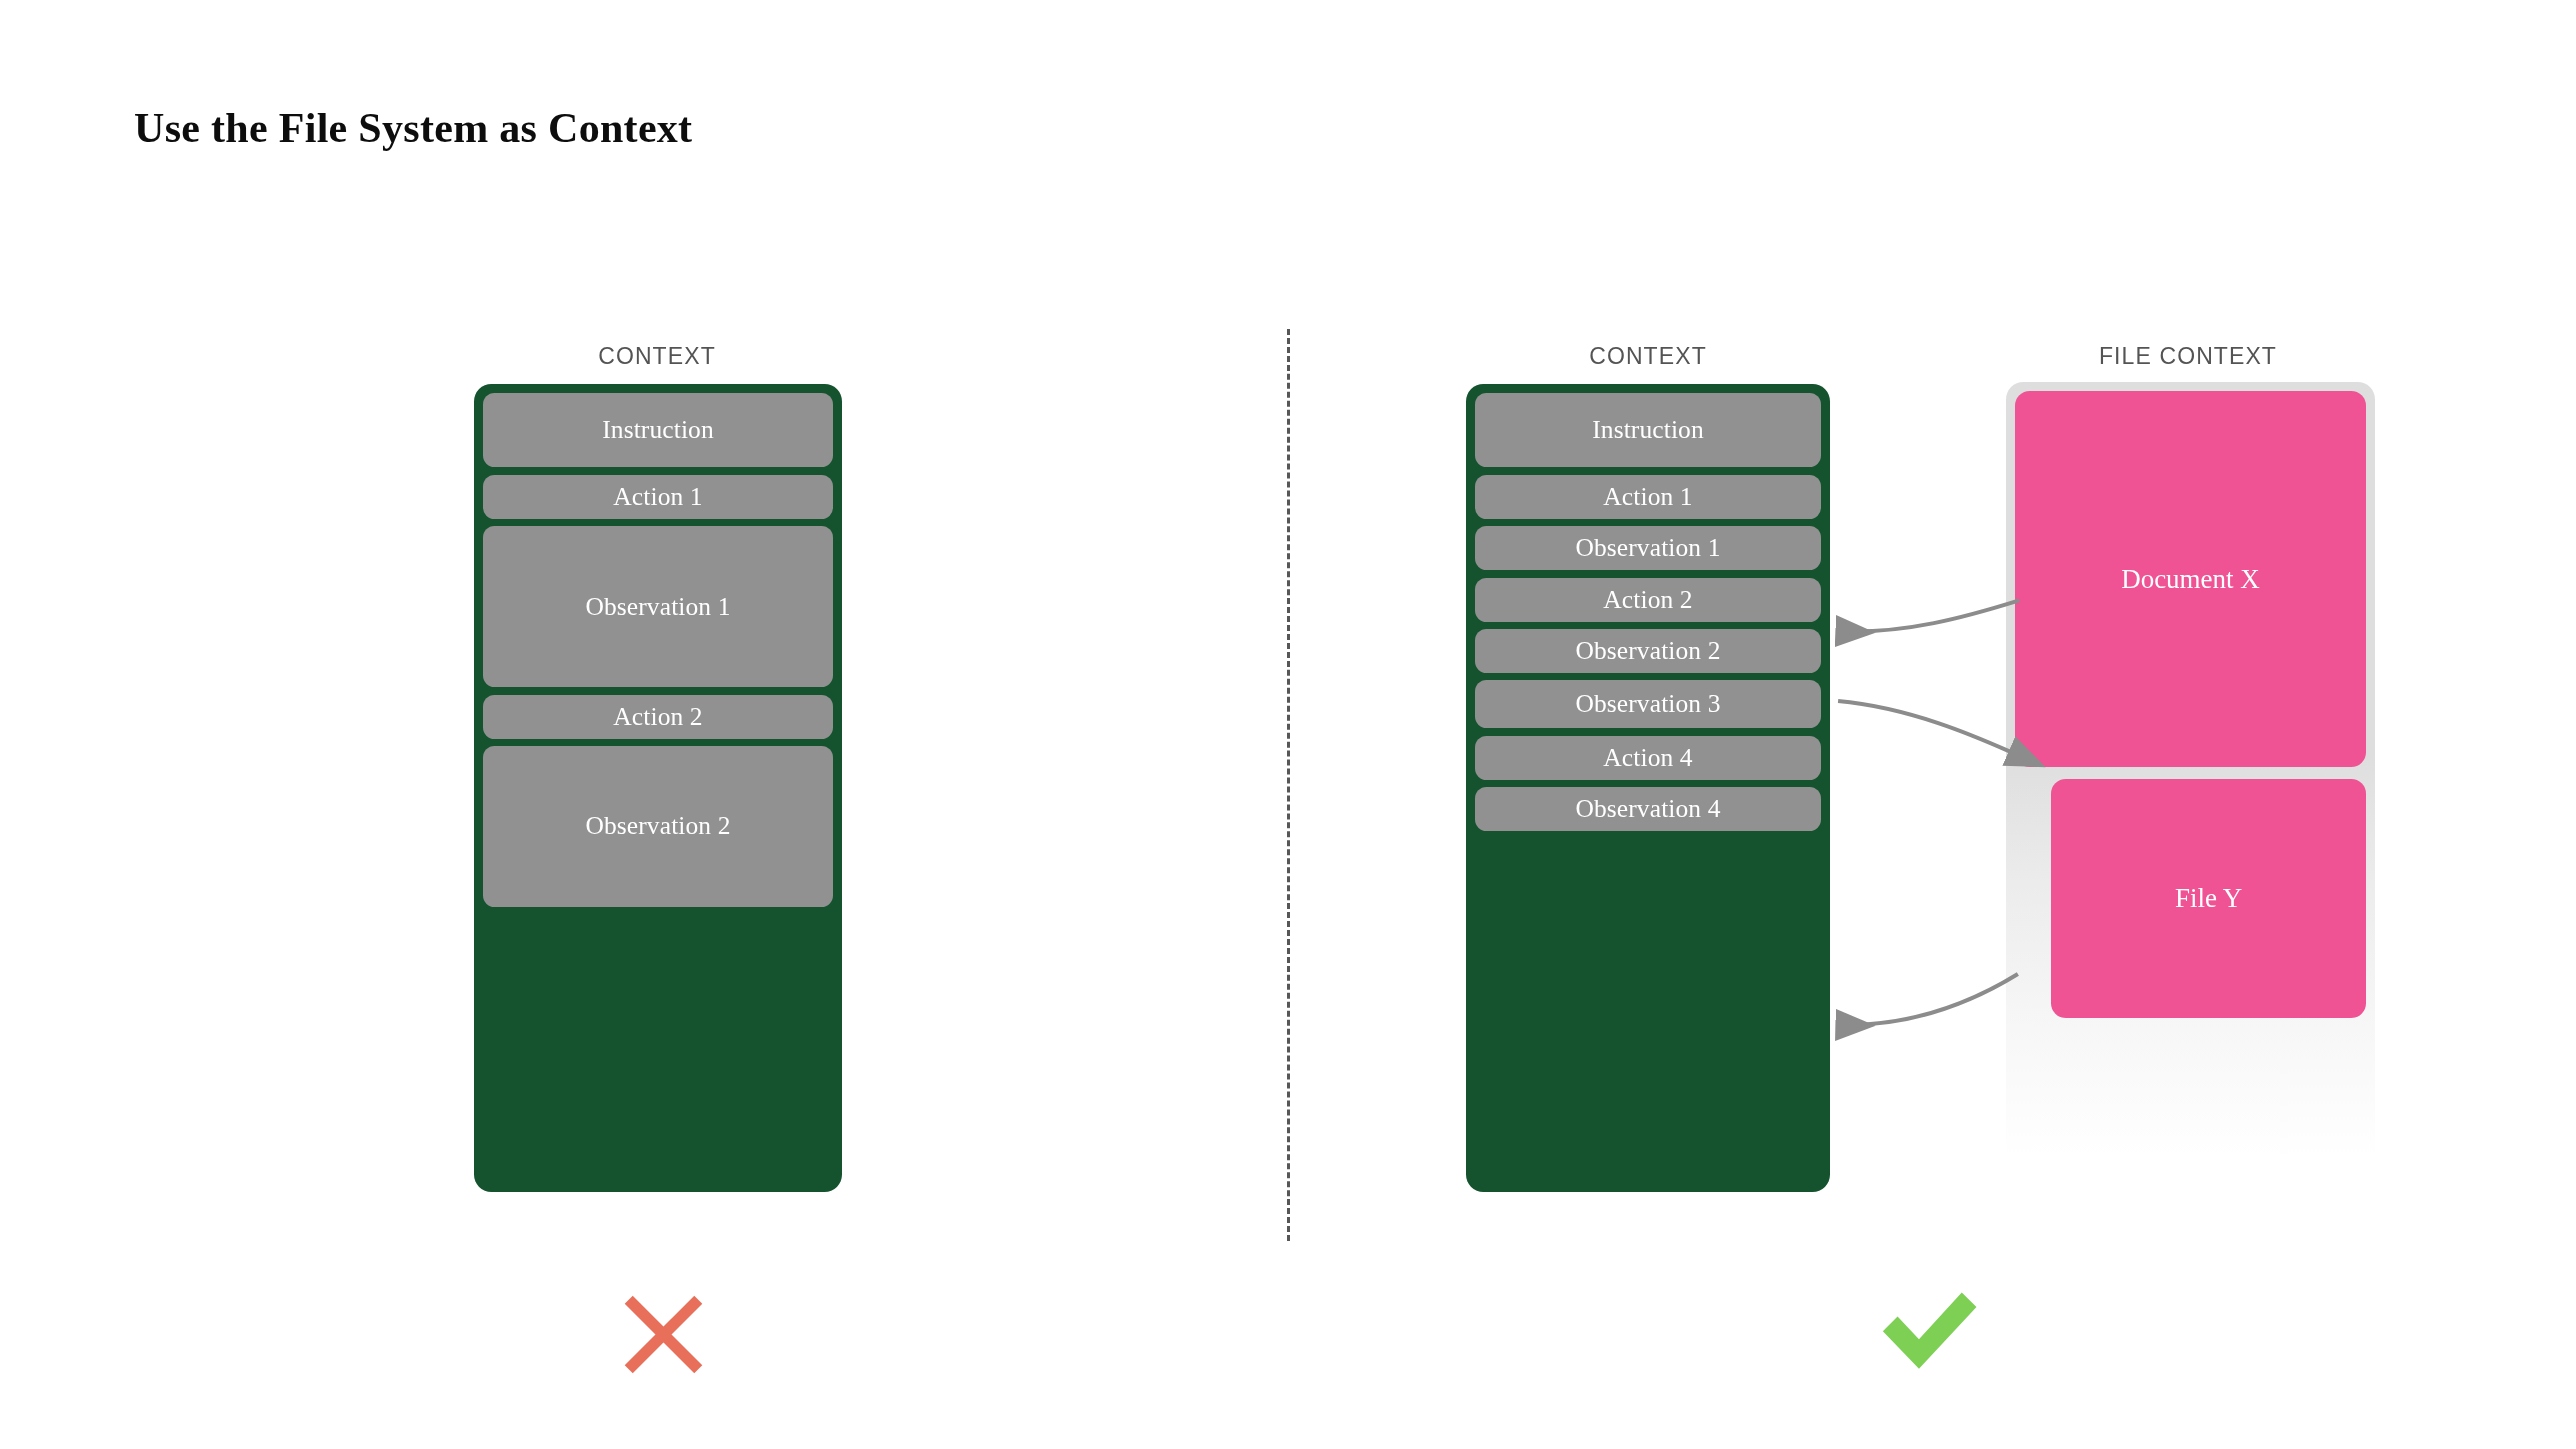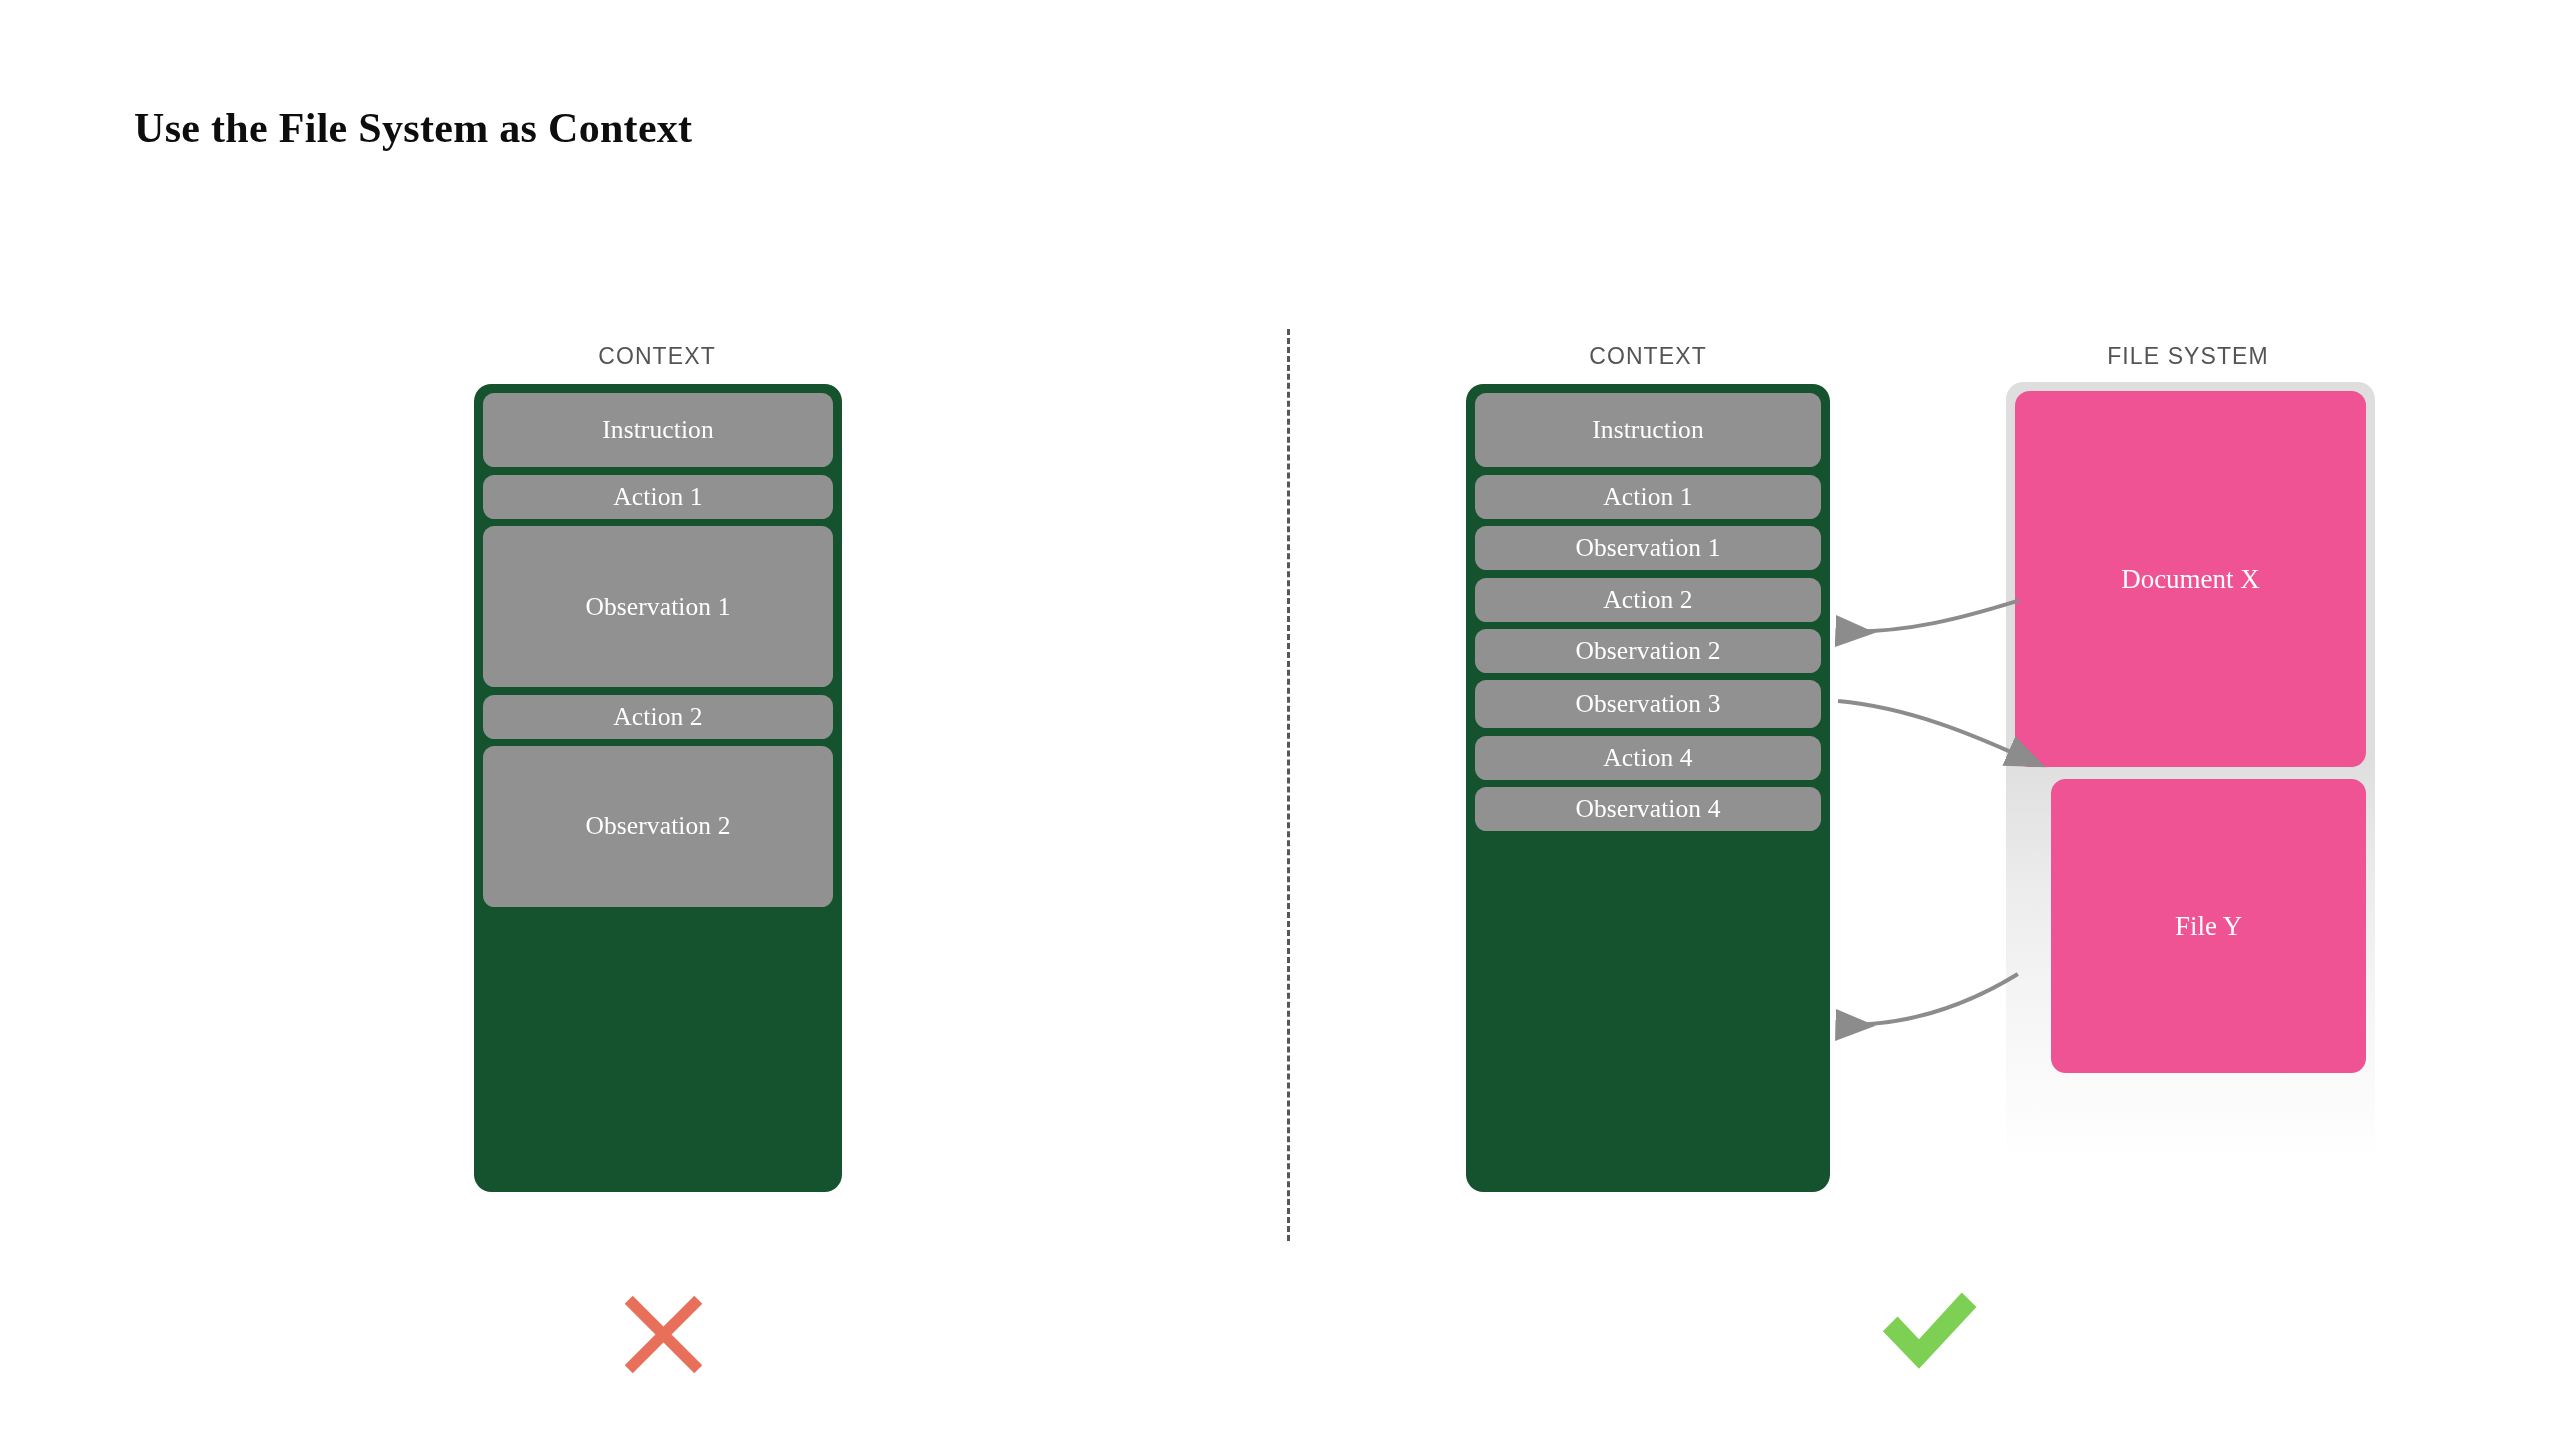--- a/index.html
+++ b/index.html
@@ -132,25 +132,25 @@
       <div class="blk" style="height: 74px;">Instruction</div>
       <div class="blk" style="height: 44px;">Action 1</div>
       <div class="blk" style="height: 44px;">Observation 1</div>
       <div class="blk" style="height: 44px;">Action 2</div>
       <div class="blk" style="height: 44px;">Observation 2</div>
       <div class="blk" style="height: 48px;">Observation 3</div>
       <div class="blk" style="height: 44px;">Action 4</div>
       <div class="blk" style="height: 44px;">Observation 4</div>
     </div>
 
-  <div class="col-label" style="left:2188px; top:343px;">FILE SYSTEM</div>
+  <div class="col-label" style="left:2188px; top:343px;">FILE CONTEXT</div>
 
   <div class="stack fs" id="fs-stack" style="left:2006px; top:382px; width:369px; height:810px;">
       <div class="fblk" style="height: 376px;">Document X</div>
-      <div class="fblk" style="height: 294px; margin-left: 36px;">File Y</div>
+      <div class="fblk" style="height: 239px; margin-left: 36px;">File Y</div>
     </div>
 
   <svg id="arrows" viewBox="0 0 3840 2160">
     <defs>
       <marker id="ahL" markerWidth="10" markerHeight="8" refX="9" refY="4" orient="auto" markerUnits="strokeWidth">
         <path d="M10,0 L10,8 L0,4 z" fill="#8c8c8c"></path>
       </marker>
       <marker id="ahR" markerWidth="10" markerHeight="8" refX="1" refY="4" orient="auto" markerUnits="strokeWidth">
         <path d="M0,0 L0,8 L10,4 z" fill="#8c8c8c"></path>
       </marker>

